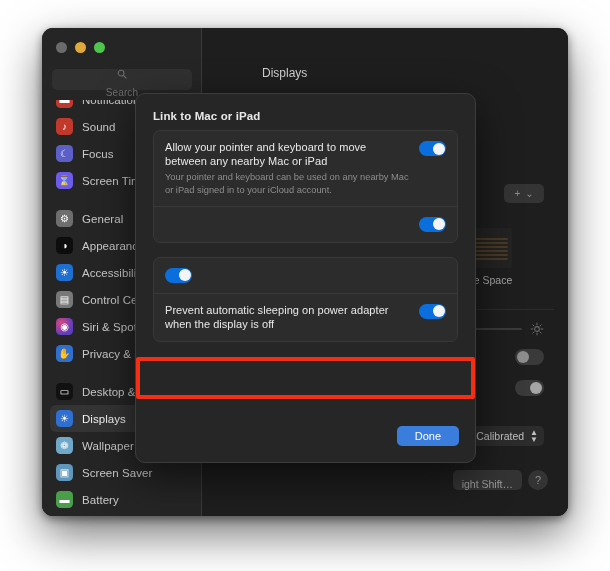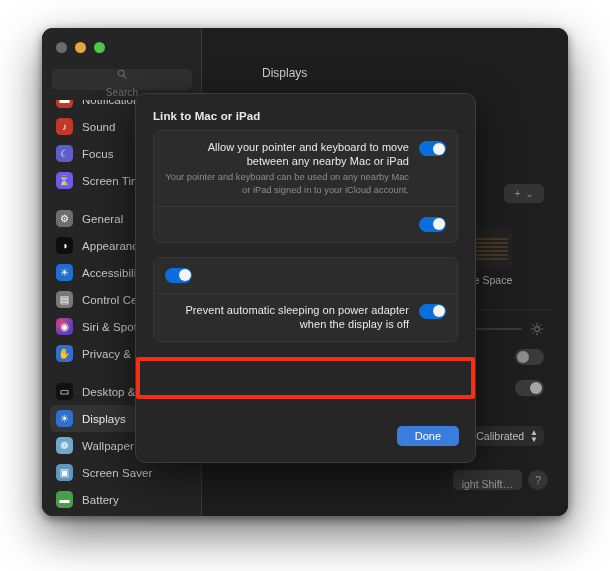--- a/index.html
+++ b/index.html
@@ -133,21 +133,21 @@
     overflow: hidden;
     margin-top: 8px;
   }
   .sheet-inner { padding: 16px 17px 0 17px; }
   .sect-title {
     font-size: 11.5px; font-weight: bold; color: #e8e8e8;
     margin-bottom: 8px; letter-spacing: .1px;
   }
   .group {
     background: #2c2c2c; border: 1px solid #383838;
-    border-radius: 7px; overflow: hidden; text-align: right;
+    border-radius: 7px; overflow: hidden;
   }
   .opt {
     display: flex; align-items: flex-start; gap: 10px;
     padding: 9px 11px 10px 11px;
     border-bottom: 1px solid #383838;
   }
   .opt:last-child { border-bottom: none; }
   .opt .txt { flex: 1; min-width: 0; }
   .opt .t1 { font-size: 11px; color: #e9e9e9; line-height: 1.28; letter-spacing: .05px; }
   .opt .t2 { font-size: 9.3px; color: #8d8d8d; line-height: 1.33; margin-top: 3px; }

